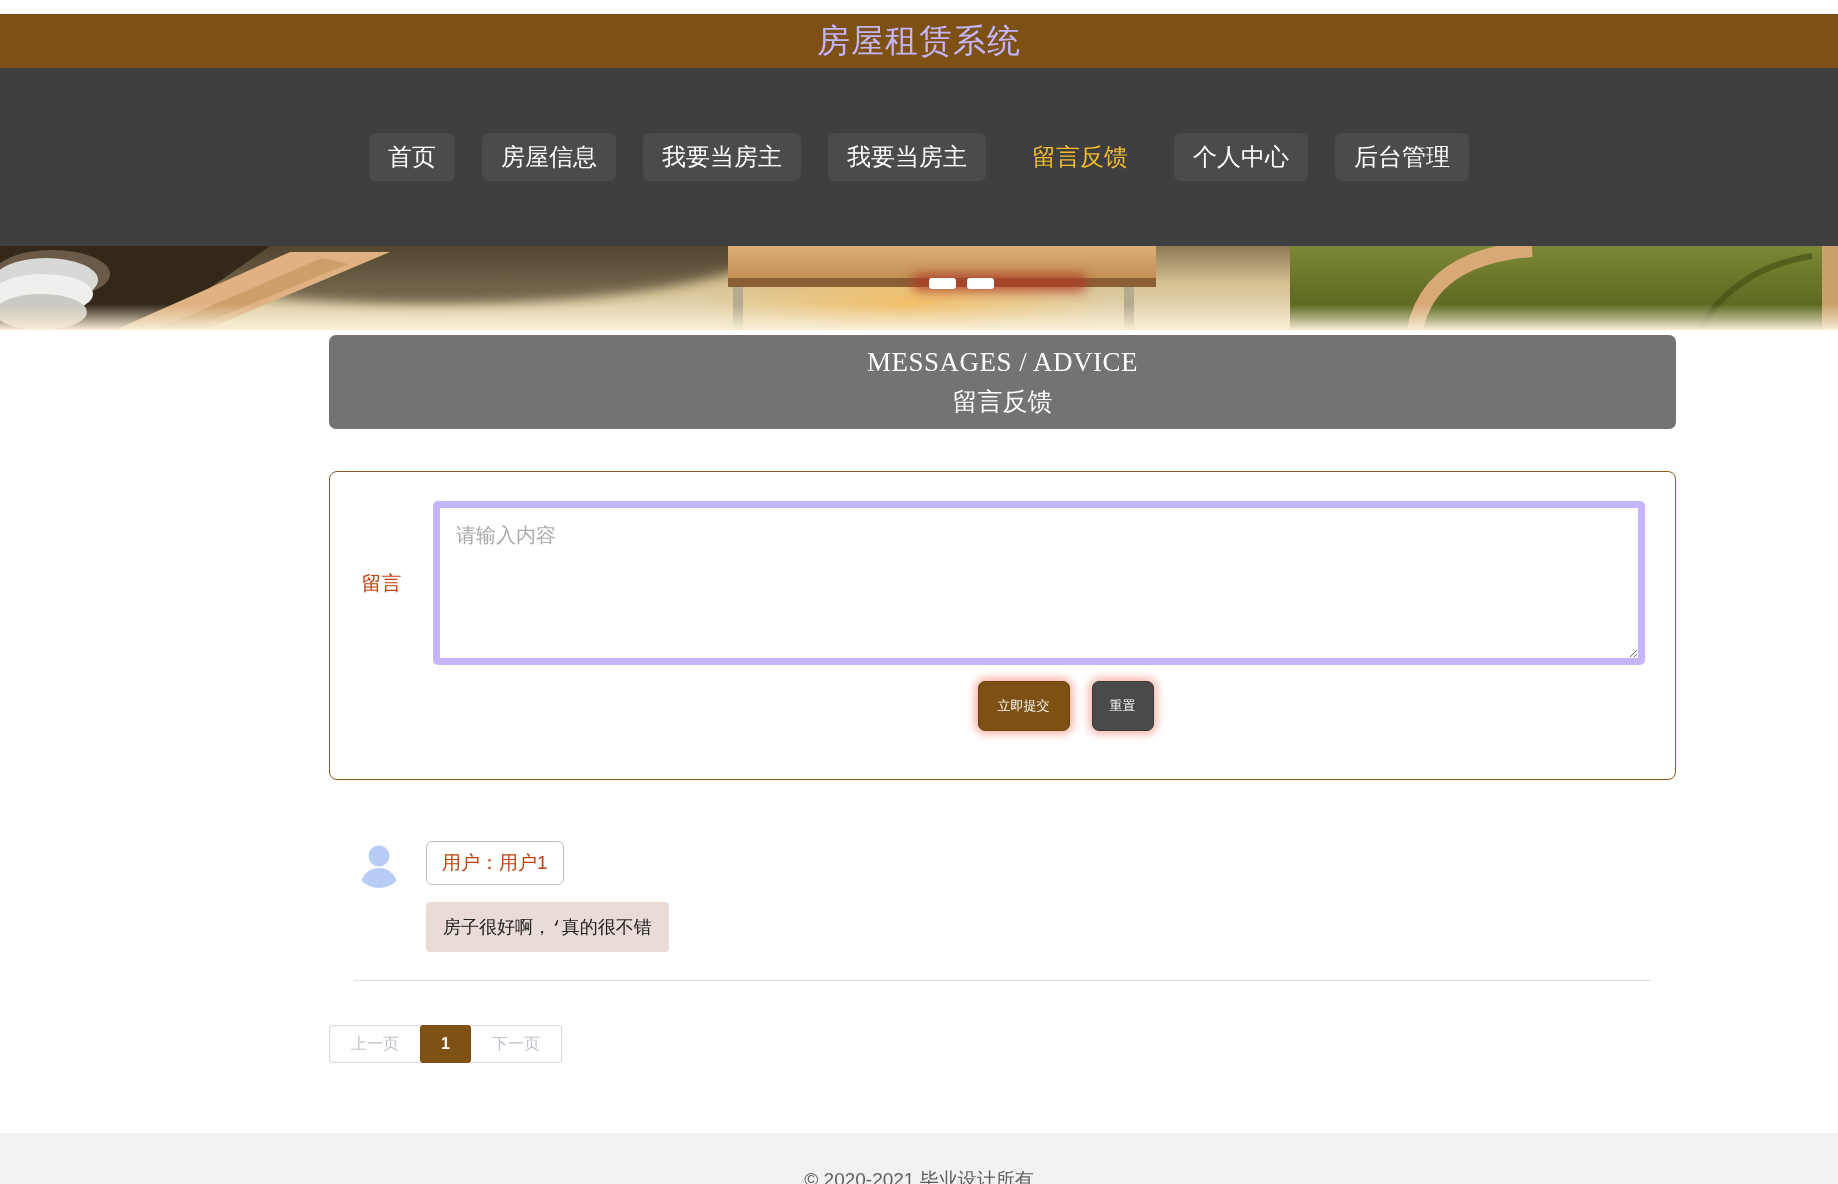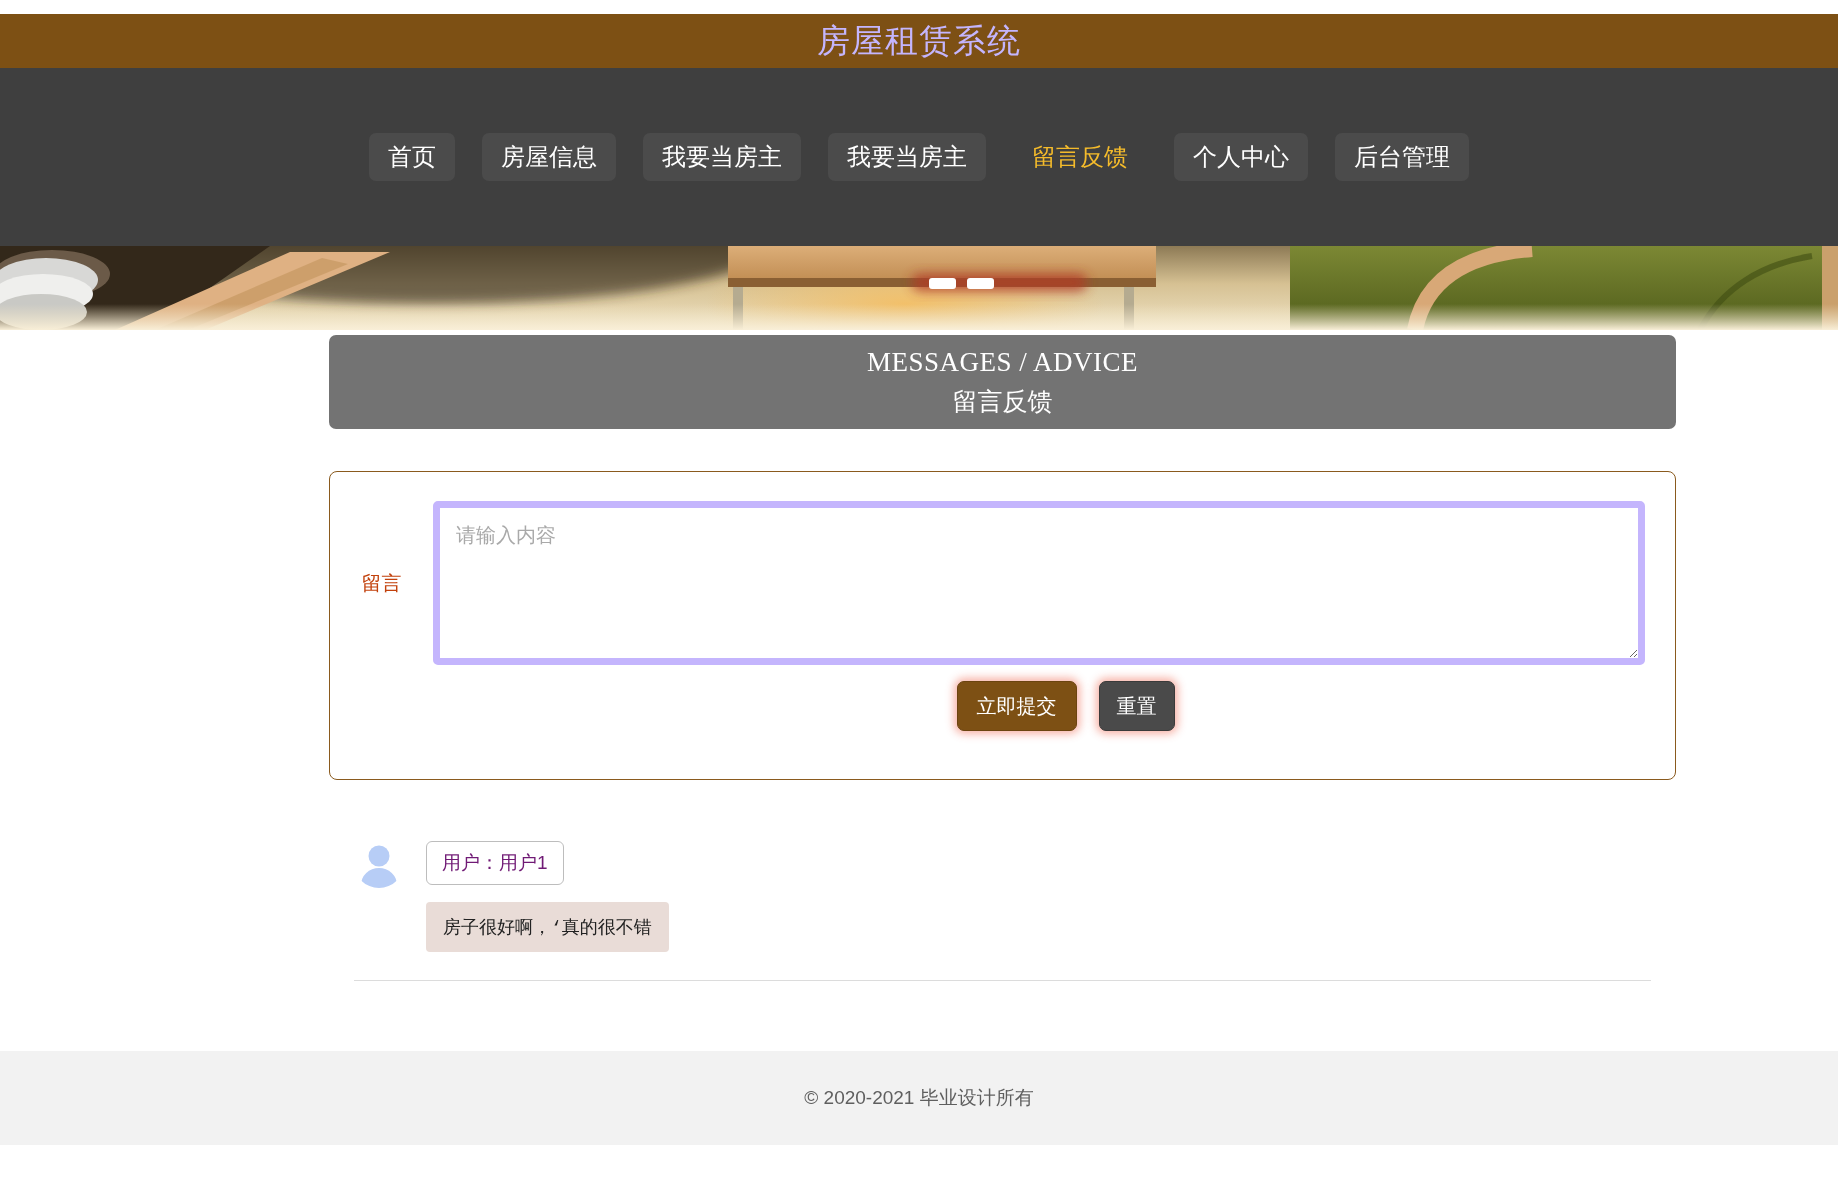--- a/index.html
+++ b/index.html
@@ -99,39 +99,39 @@
   .message-textarea::placeholder { color: #a9a9a9; }
   .form-actions {
     display: flex; justify-content: center; align-items: center;
     gap: 22px;
     margin-top: 16px;
     padding-left: 156px;
   }
   .btn-submit, .btn-reset {
     height: 50px;
     border-radius: 7px;
-    font-size: 20px;
+    font-size: 13px;
     color: #ffffff;
     cursor: pointer;
     font-family: inherit;
     box-shadow: 0 0 9px 3px rgba(246, 164, 152, 0.85);
   }
   .btn-submit { background: #7d5014; border: 1px solid #6b4410; padding: 0 19px; }
   .btn-reset  { background: #4a4a4a; border: 1px solid #3a3a3a; padding: 0 17px; }
 
   
   .comments { padding: 58px 25px 0; }
   .comment-head { display: flex; align-items: center; gap: 22px; }
   .avatar { width: 50px; height: 50px; display: block; flex: none; }
   .user-box {
     border: 1px solid #bdbdbd;
     border-radius: 6px;
     padding: 8px 15px;
     font-size: 19px;
-    color: #701a75;
+    color: #c2410c;
     background: #fff;
   }
   .comment-bubble {
     margin: 14px 0 0 72px;
     width: fit-content;
     background: #e9dcd7;
     border-radius: 4px;
     padding: 13px 17px;
     font-size: 18px;
     color: #222;
@@ -283,18 +283,23 @@
             </g>
           </svg>
         </span>
         <span class="user-box">用户：用户1</span>
       </div>
       <div class="comment-bubble">房子很好啊，‘真的很不错</div>
       <div class="comment-divider"></div>
     </div>
   </section>
 
+  <nav class="pagination">
+    <button class="page-btn prev">上一页</button>
+    <button class="page-btn current">1</button>
+    <button class="page-btn next">下一页</button>
+  </nav>
 
 </main>
 
 <footer class="footer">
   <div>© 2020-2021 毕业设计所有</div>
 </footer>
 
 </body></html>

